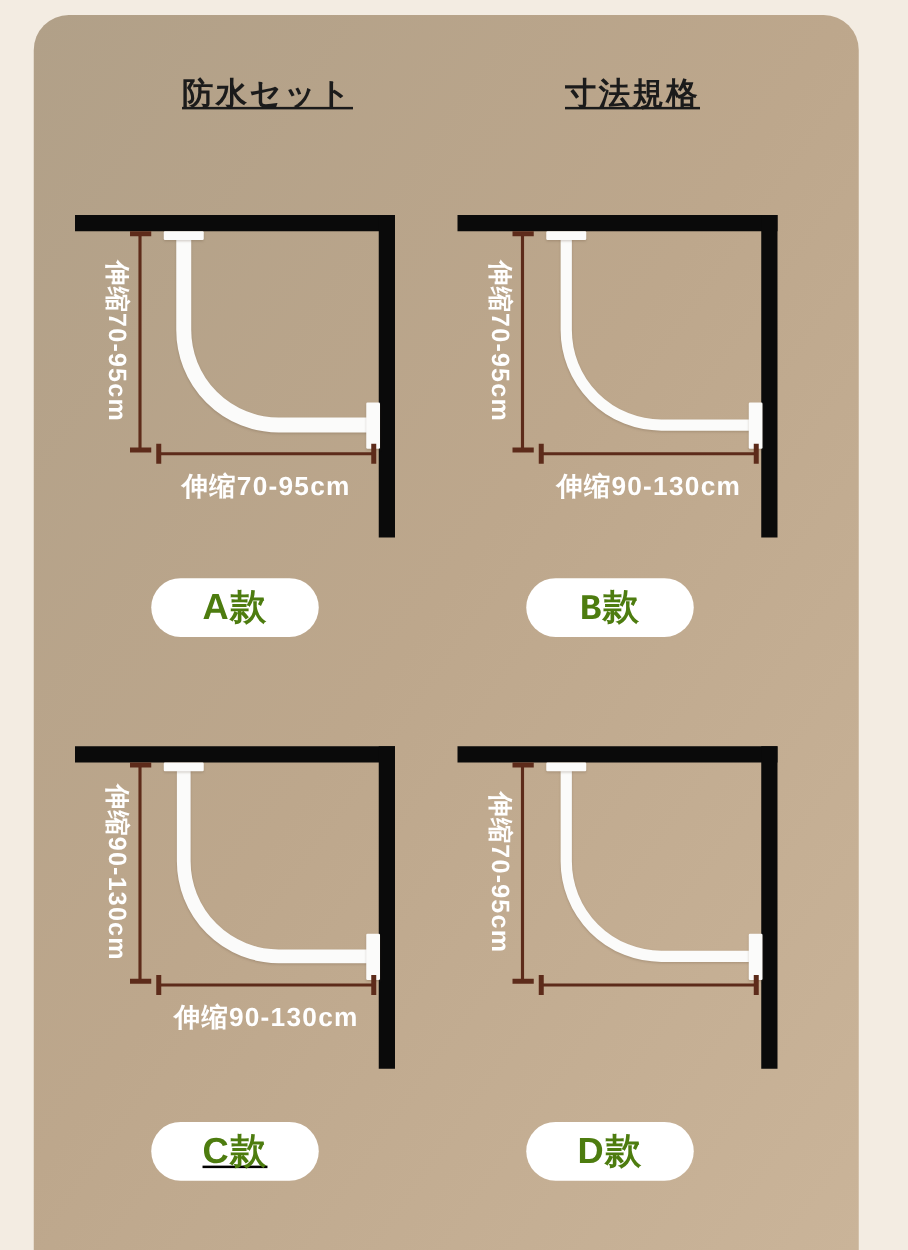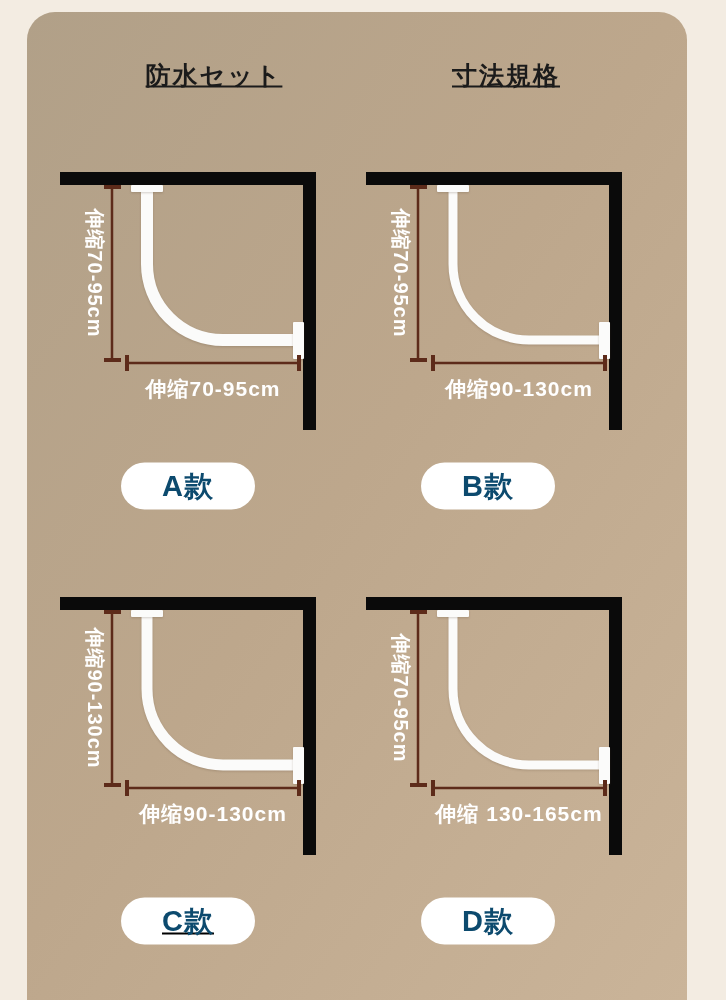--- a/index.html
+++ b/index.html
@@ -31,21 +31,21 @@
   .hlabel{
     position:absolute;left:153px;top:217px;
     transform:translate(-50%,-50%);
     font-size:21px;font-weight:bold;color:#ffffff;white-space:nowrap;letter-spacing:1px;
   }
   .pill{
     position:absolute;transform:translate(-50%,-50%);
     width:134px;height:47px;border-radius:24px;background:#ffffff;
     display:flex;align-items:center;justify-content:center;
   }
-  .pill span{font-size:29px;font-weight:bold;color:#0c4a6e;letter-spacing:1px;}
+  .pill span{font-size:29px;font-weight:bold;color:#4d7c0f;letter-spacing:1px;}
 </style>
 </head>
 <body>
 
 <div class="panel"></div>
 
 <div class="htitle" style="left:214px;top:75px;">防水セット</div>
 <div class="htitle" style="left:486px;top:75px;margin-left:20px;">寸法規格</div>
 
 <div class="cell" style="left:60px;top:172px;">
@@ -110,27 +110,26 @@
     <rect class="mount" x="71" y="13" width="32" height="7" rx="1"></rect>
     <rect class="mount" x="233" y="150" width="11" height="37" rx="1"></rect>
     <line class="dim" x1="52" y1="15" x2="52" y2="188" stroke-width="2.5"></line>
     <line class="dim" x1="44" y1="15" x2="61" y2="15" stroke-width="4"></line>
     <line class="dim" x1="44" y1="188" x2="61" y2="188" stroke-width="4"></line>
     <line class="dim" x1="67" y1="191" x2="239" y2="191" stroke-width="2.5"></line>
     <line class="dim" x1="67" y1="183" x2="67" y2="199" stroke-width="4"></line>
     <line class="dim" x1="239" y1="183" x2="239" y2="199" stroke-width="4"></line>
   </svg>
   <span class="vlabel">伸缩70-95cm</span>
-  <span class="hlabel">伸缩 130-165cm</span>
 </div>
 
 <div class="pill" style="left:188px;top:486px;">
   <span>A款</span>
 </div>
-<div class="pill" style="left:488px;top:486px;">
+<div class="pill" style="left:488px;top:486px;font-family:Liberation Mono, monospace;">
   <span>B款</span>
 </div>
 <div class="pill" style="left:188px;top:921px;text-decoration:underline;">
   <span>C款</span>
 </div>
 <div class="pill" style="left:488px;top:921px;">
   <span>D款</span>
 </div>
 
 </body></html>

